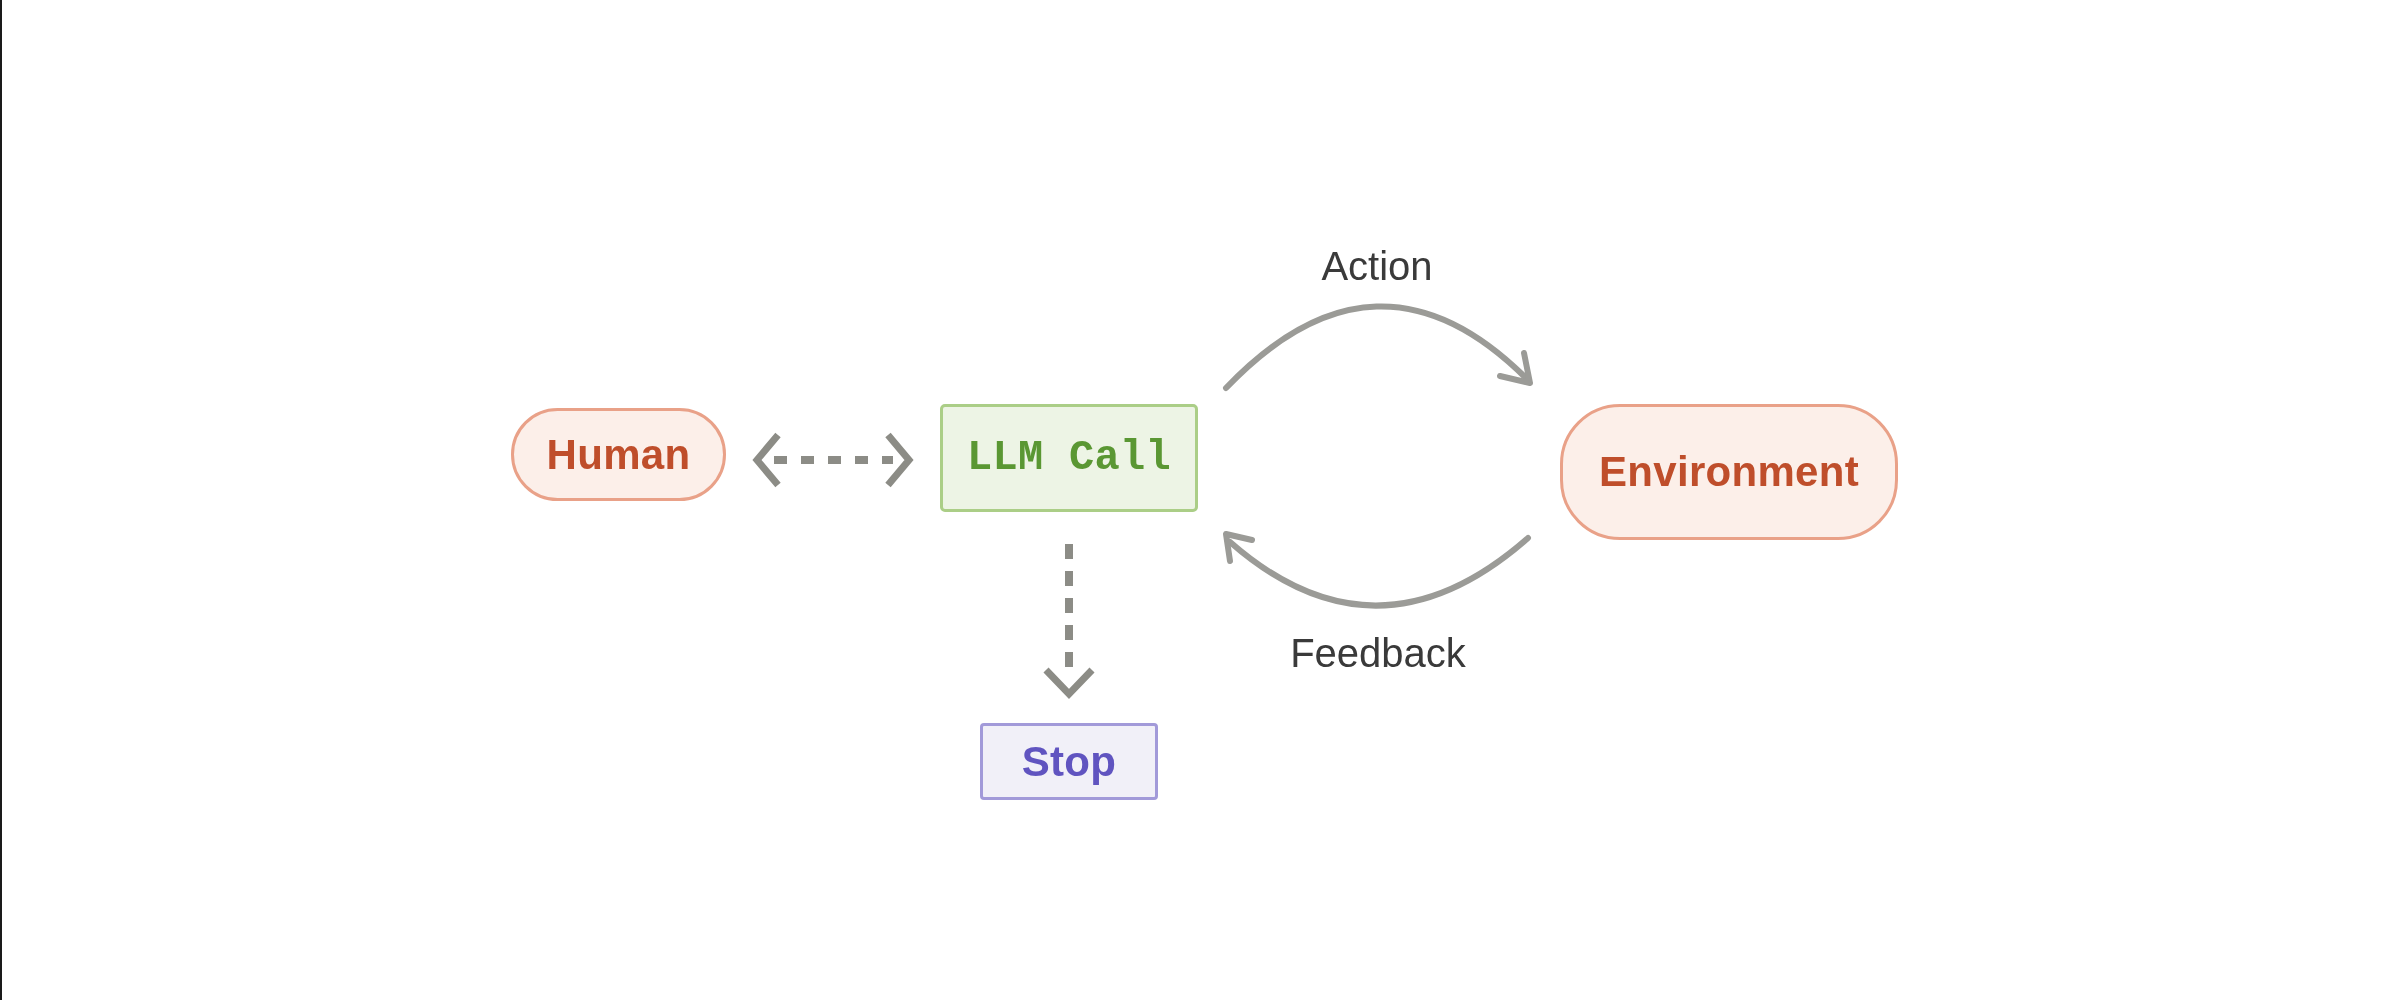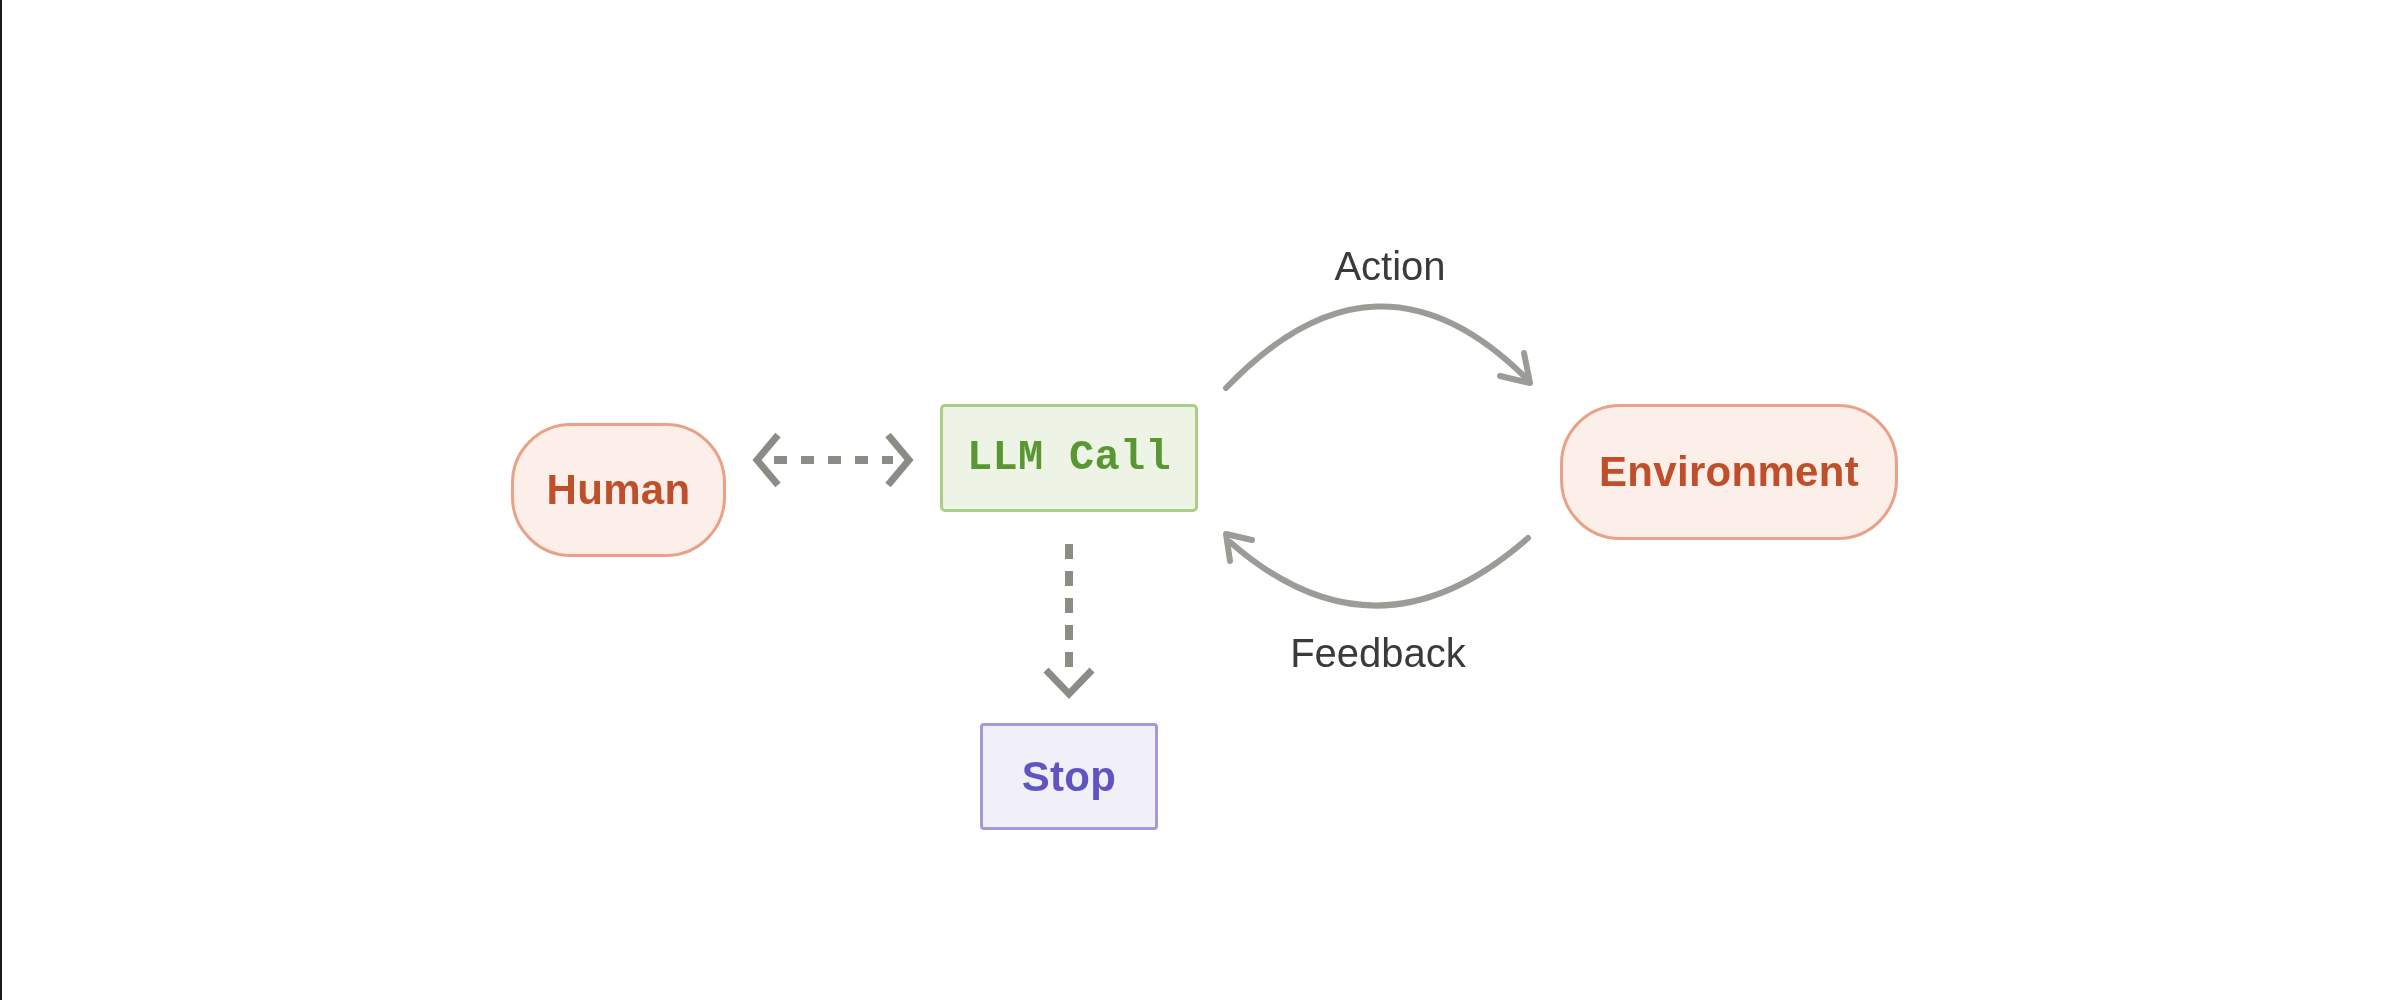--- a/index.html
+++ b/index.html
@@ -22,29 +22,29 @@
   }
   .node-pill{
     background:#fcefe9;border:3px solid #e9a188;border-radius:60px;color:#bf4e2b;
   }
   .node-green{
     background:#edf4e5;border:3px solid #abce87;border-radius:5px;color:#5a9733;font-family:Liberation Mono, monospace;
   }
   .node-purple{
     background:#f1f0f8;border:3px solid #a29ad9;border-radius:4px;color:#6054c0;
   }
-  #node-human{left:511px;top:423px;width:215px;height:134px;}
+  #node-human{left:511px;top:408px;width:215px;height:93px;}
   #node-llm{left:940px;top:404px;width:258px;height:108px;}
   #node-env{left:1560px;top:404px;width:338px;height:136px;}
-  #node-stop{left:980px;top:723px;width:178px;height:107px;}
+  #node-stop{left:980px;top:723px;width:178px;height:77px;}
   .edge-label{
     position:absolute;transform:translate(-50%,-50%);
     font-size:40px;font-weight:400;color:#3a3a3a;white-space:nowrap;
   }
-  #label-action{left:1377px;top:266px;margin-left:13px;}
+  #label-action{left:1377px;top:266px;}
   #label-feedback{left:1378px;top:653px;}
 </style>
 </head>
 <body>
 
 <div class="canvas">
 
   <div class="window-edge"></div>
 
   <svg class="arrows" width="2401" height="1000" viewBox="0 0 2401 1000">

